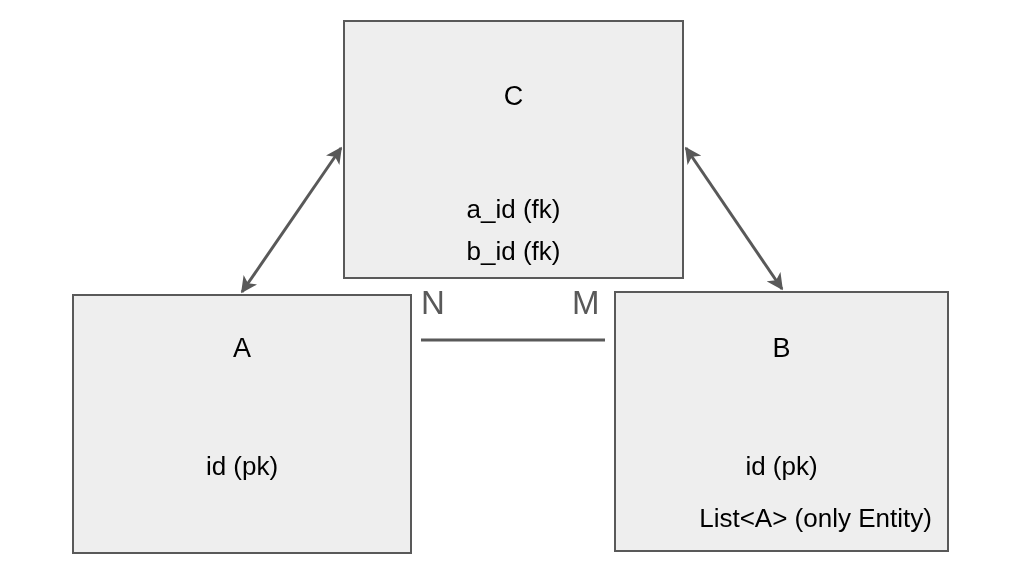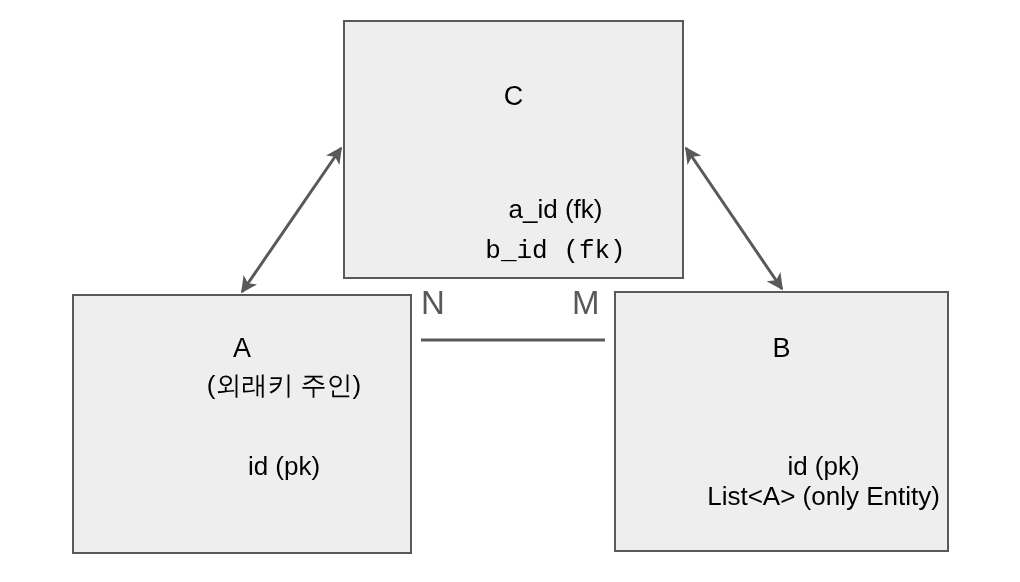--- a/index.html
+++ b/index.html
@@ -50,35 +50,34 @@
     text-align: center;
     color: #000000;
     line-height: 1.0;
     white-space: nowrap;
   }
   .title-text {
     font-size: 27px;
   }
   .attr-text {
     font-size: 26px;
-    margin-left: 42px;
   }
   
   #c-title      { top: 61px; }
   #c-attr-1     { top: 174px; }
-  #c-attr-2     { top: 216px; font-family: Liberation Mono, monospace; }
+  #c-attr-2     { top: 216px; }
   
   #a-title      { top: 39px; }
   #a-subtitle   { top: 76px; }
   #a-attr-1     { top: 157px; }
   #a-attr-2     { top: 197px; }
   
   #b-title      { top: 42px; }
   #b-attr-1     { top: 160px; }
-  #b-attr-2     { top: 190px; }
+  #b-attr-2     { top: 212px; padding-left: 34px; }
 
   #edge-layer {
     position: absolute;
     left: 0;
     top: 0;
     width: 1020px;
     height: 582px;
     pointer-events: none;
   }
   .card-label {
@@ -114,21 +113,20 @@
   </svg>
 
   <div class="entity-box" id="box-c">
     <div class="box-text title-text" id="c-title">C</div>
     <div class="box-text attr-text" id="c-attr-1">a_id (fk)</div>
     <div class="box-text attr-text" id="c-attr-2">b_id (fk)</div>
   </div>
 
   <div class="entity-box" id="box-a">
     <div class="box-text title-text" id="a-title">A</div>
-    <div class="box-text attr-text" id="a-subtitle">(외래키 주인)</div>
     <div class="box-text attr-text" id="a-attr-1">id (pk)</div>
   </div>
 
   <div class="entity-box" id="box-b">
     <div class="box-text title-text" id="b-title">B</div>
     <div class="box-text attr-text" id="b-attr-1">id (pk)</div>
     <div class="box-text attr-text" id="b-attr-2">List&lt;A&gt; (only Entity)</div>
   </div>
 
   <div class="card-label" id="label-n">N</div>

